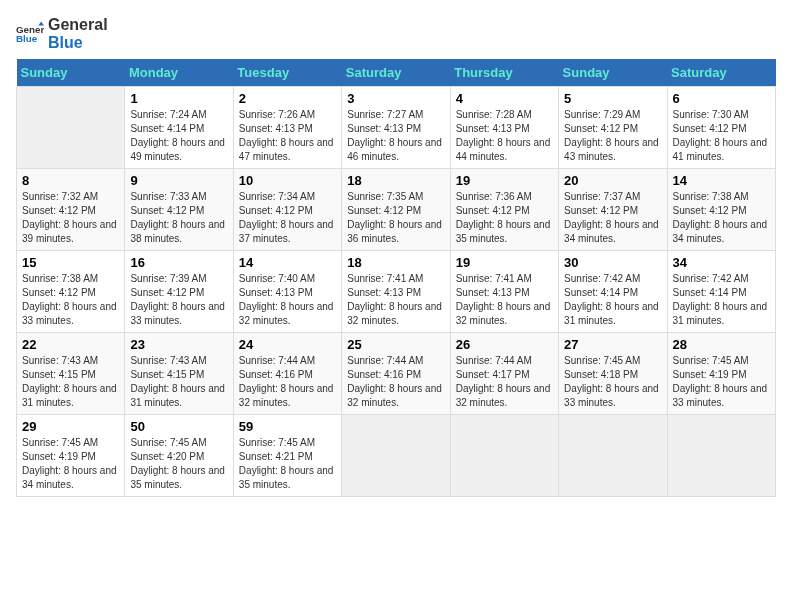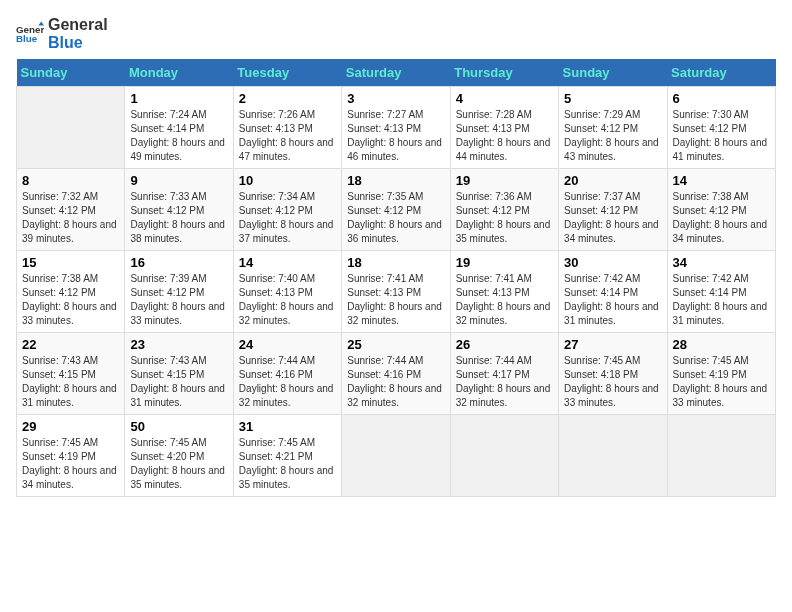--- a/index.html
+++ b/index.html
@@ -143,20 +143,20 @@
         <td><span class="day-num">23</span><span class="day-info">Sunrise: 7:43 AM<br>Sunset: 4:15 PM<br>Daylight: 8 hours and 31 minutes.</span></td>
         <td><span class="day-num">24</span><span class="day-info">Sunrise: 7:44 AM<br>Sunset: 4:16 PM<br>Daylight: 8 hours and 32 minutes.</span></td>
         <td><span class="day-num">25</span><span class="day-info">Sunrise: 7:44 AM<br>Sunset: 4:16 PM<br>Daylight: 8 hours and 32 minutes.</span></td>
         <td><span class="day-num">26</span><span class="day-info">Sunrise: 7:44 AM<br>Sunset: 4:17 PM<br>Daylight: 8 hours and 32 minutes.</span></td>
         <td><span class="day-num">27</span><span class="day-info">Sunrise: 7:45 AM<br>Sunset: 4:18 PM<br>Daylight: 8 hours and 33 minutes.</span></td>
         <td><span class="day-num">28</span><span class="day-info">Sunrise: 7:45 AM<br>Sunset: 4:19 PM<br>Daylight: 8 hours and 33 minutes.</span></td>
       </tr>
       <tr>
         <td><span class="day-num">29</span><span class="day-info">Sunrise: 7:45 AM<br>Sunset: 4:19 PM<br>Daylight: 8 hours and 34 minutes.</span></td>
         <td><span class="day-num">50</span><span class="day-info">Sunrise: 7:45 AM<br>Sunset: 4:20 PM<br>Daylight: 8 hours and 35 minutes.</span></td>
-        <td><span class="day-num">31</span><span class="day-info">Sunrise: 7:45 AM<br>Sunset: 4:21 PM<br>Daylight: 8 hours and 35 minutes.</span></td>
+        <td><span class="day-num">59</span><span class="day-info">Sunrise: 7:45 AM<br>Sunset: 4:21 PM<br>Daylight: 8 hours and 35 minutes.</span></td>
         <td class="empty"></td>
         <td class="empty"></td>
         <td class="empty"></td>
         <td class="empty"></td>
       </tr>
     </tbody>
 </table>
 
 </body></html>

